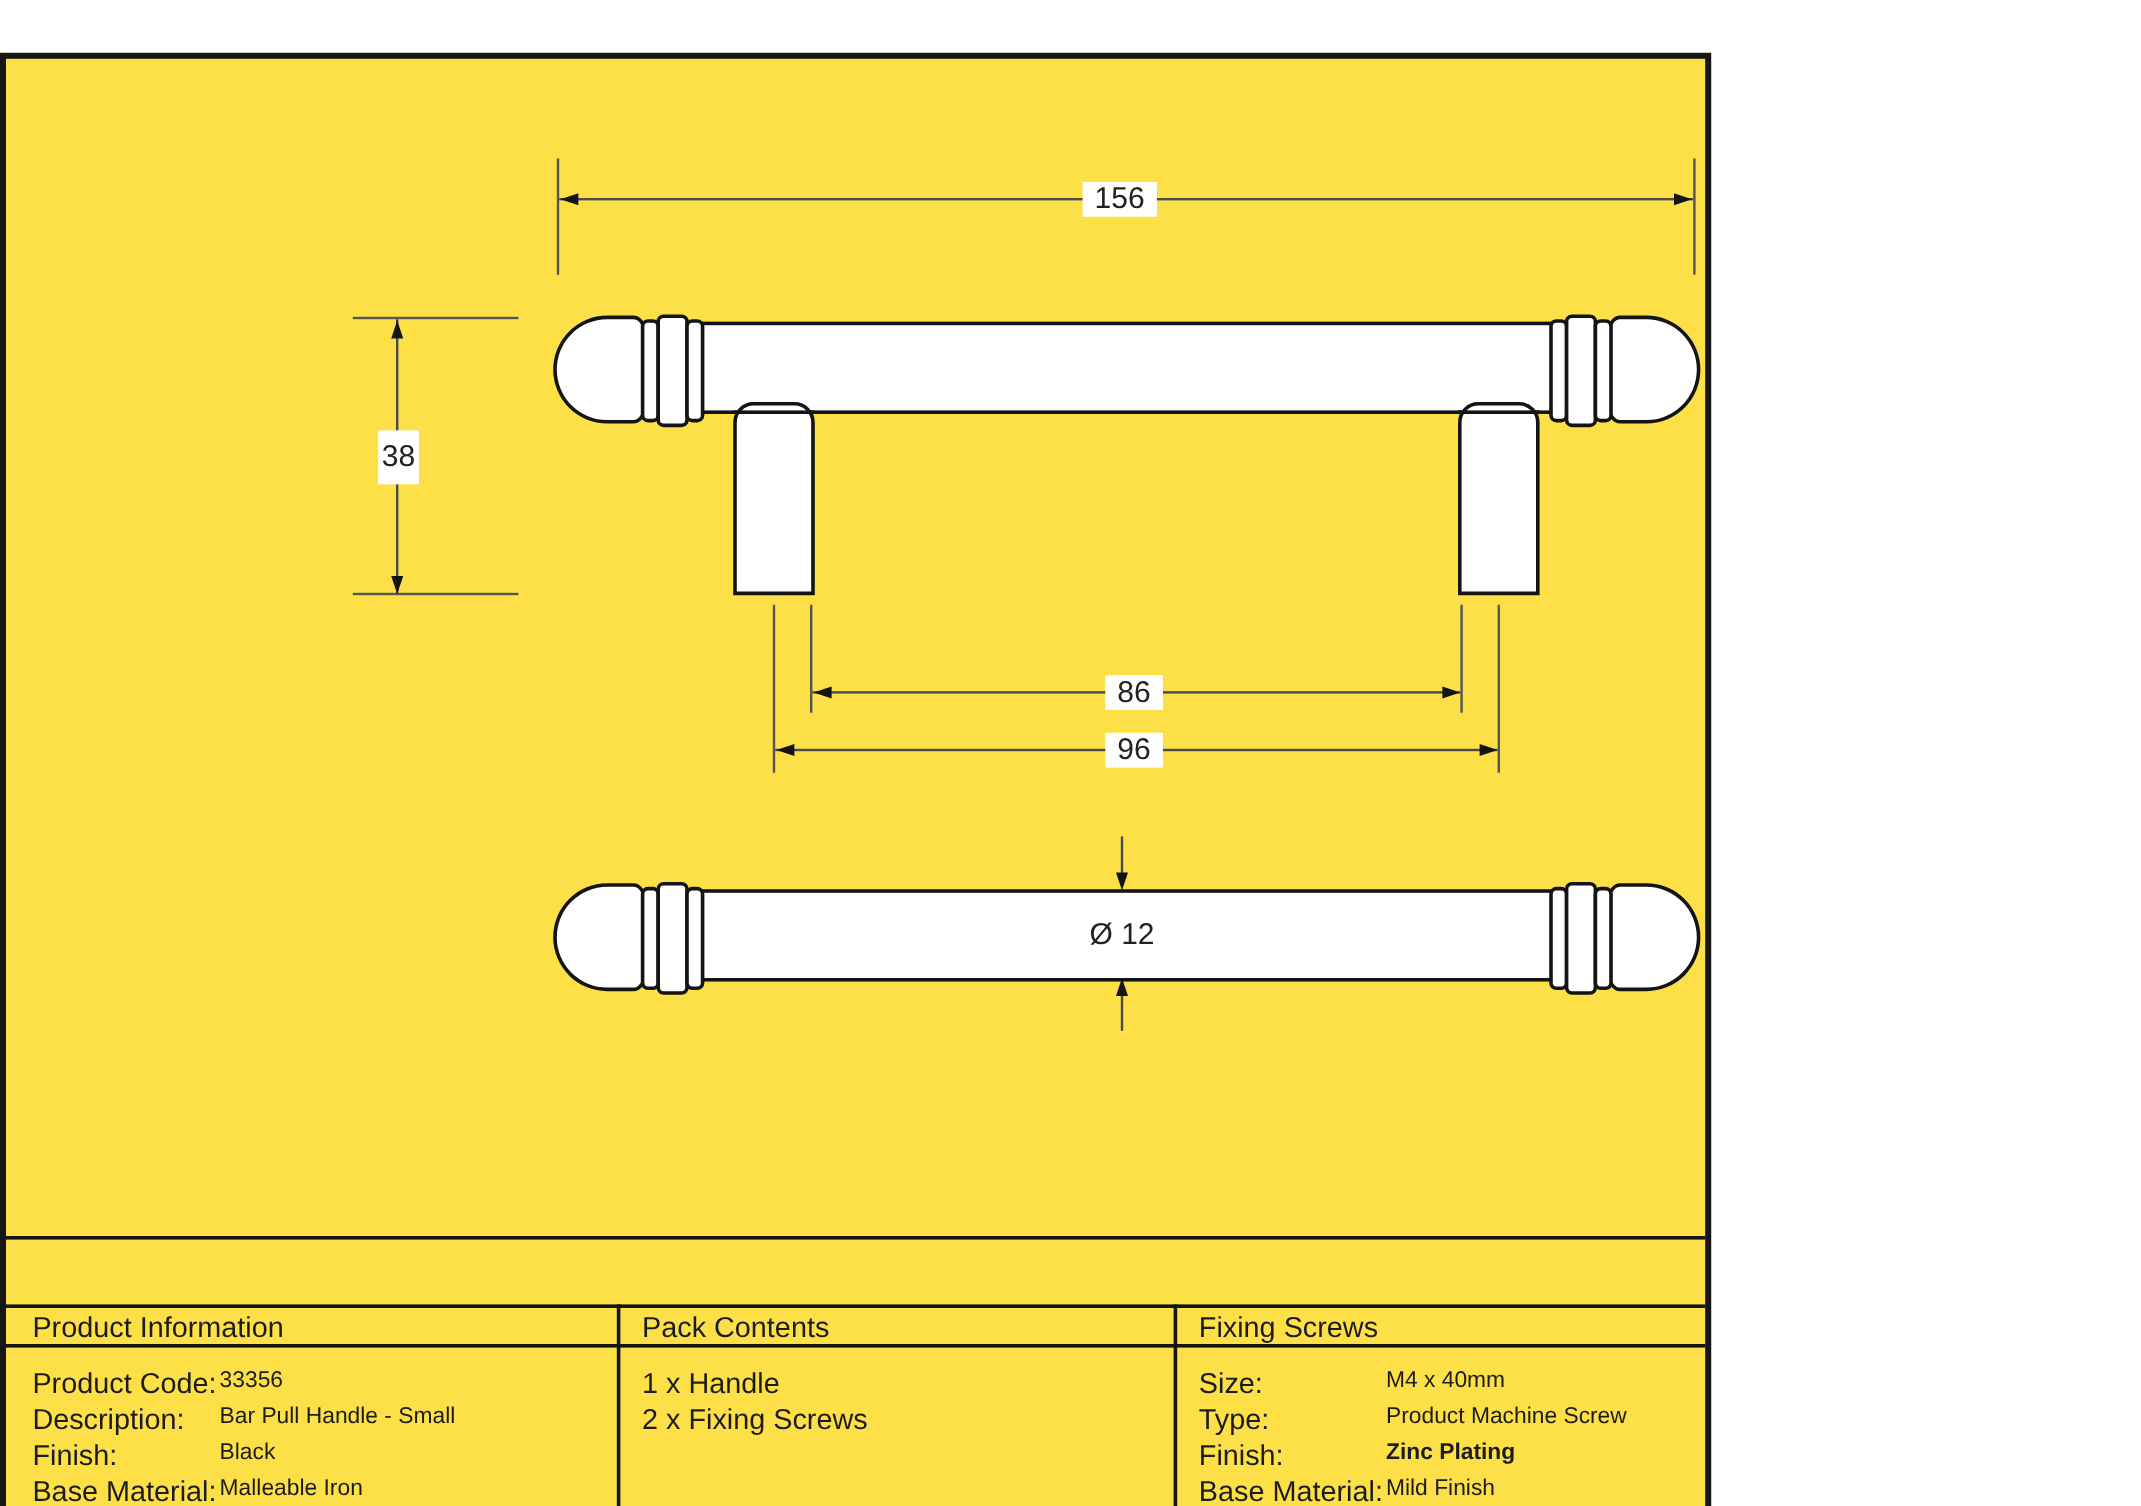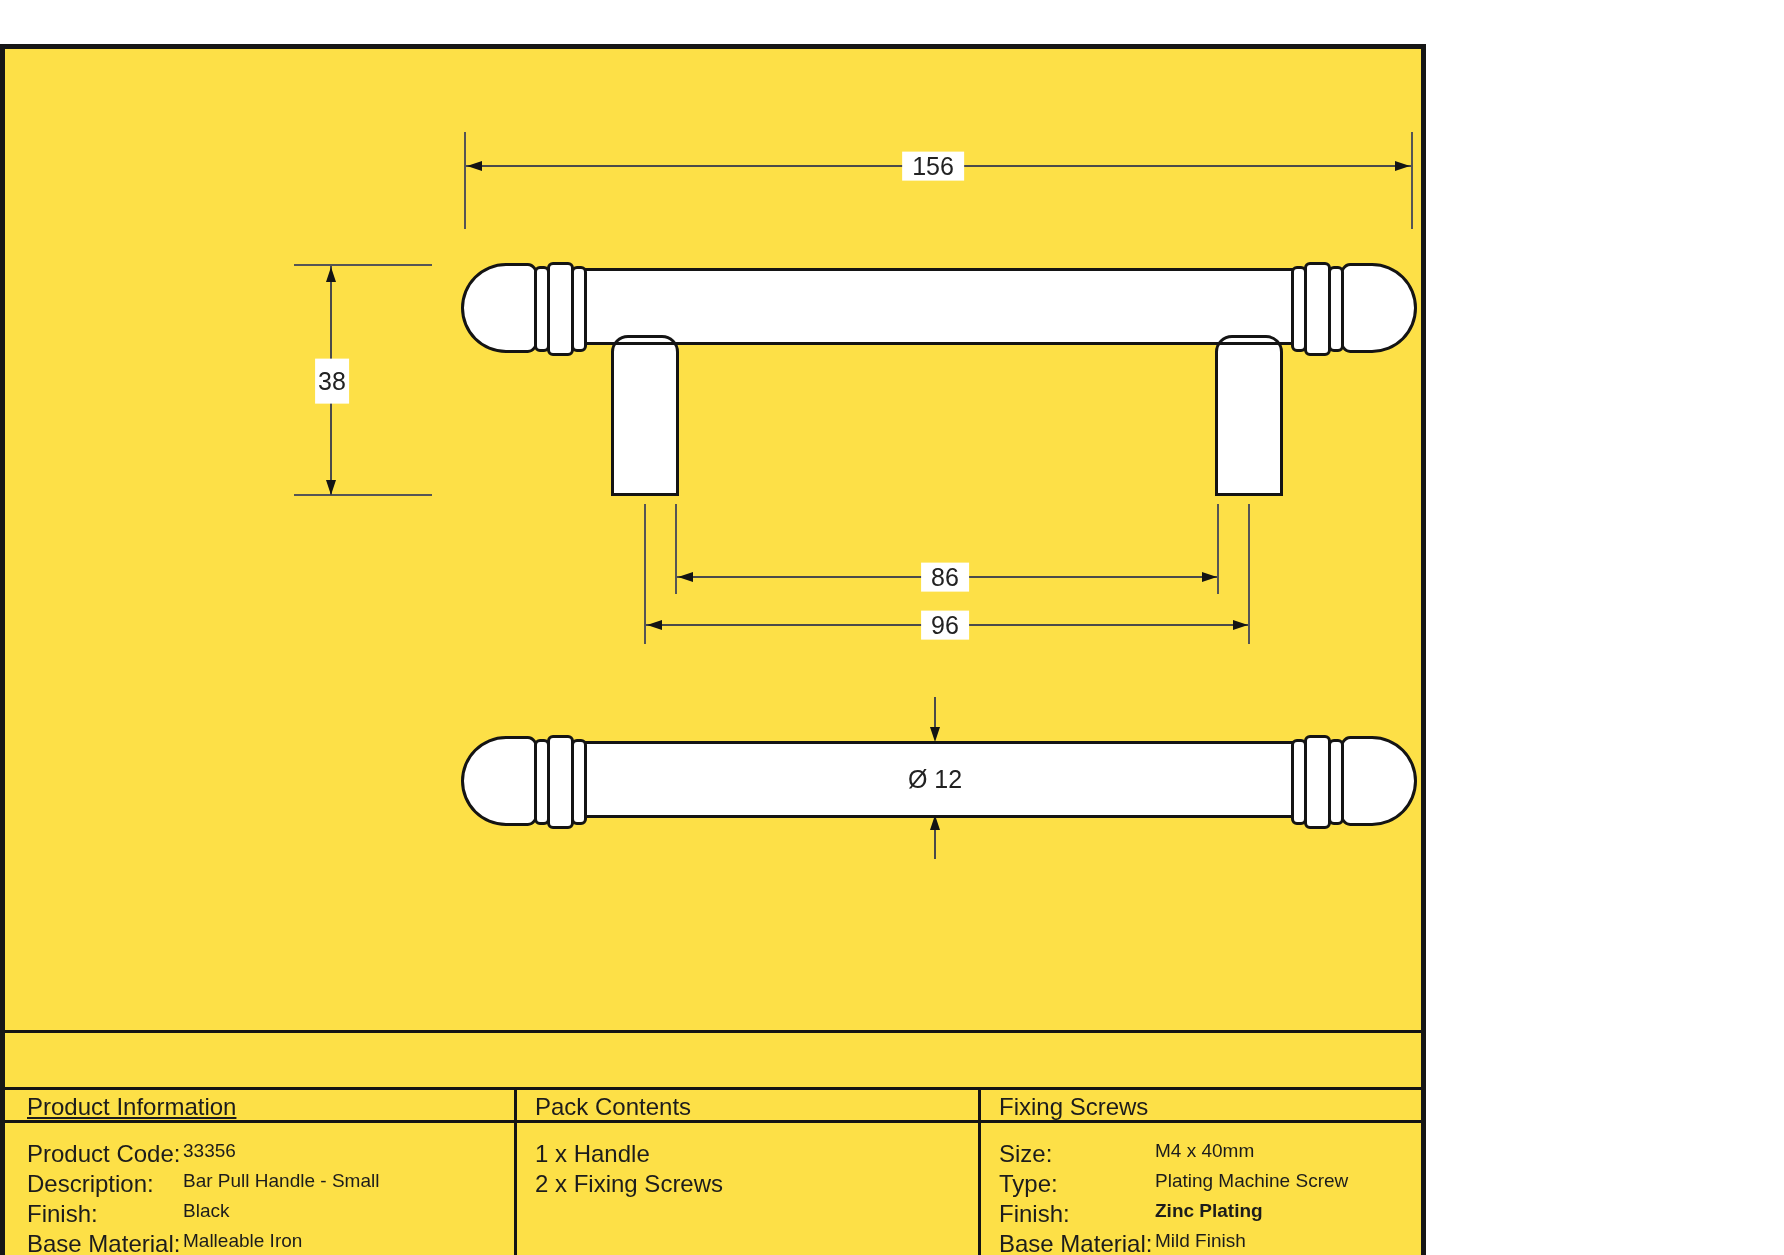--- a/index.html
+++ b/index.html
@@ -137,21 +137,21 @@
 
   <div class="rule-h" style="top:981px;"></div>
 
   <div class="rule-h" style="top:1038px;"></div>
   <div class="rule-h" style="top:1071px;width:1473px;"></div>
   <div class="rule-v" style="left:509px;top:1038px;height:207px;"></div>
   <div class="rule-v" style="left:973px;top:1038px;height:207px;"></div>
   <div class="rule-v" style="left:1471px;top:1038px;height:207px;"></div>
 
   <div>
-    <div class="cell-title" style="left:22px;top:1044px;text-decoration:underline;">Product Information</div>
+    <div class="cell-title" style="left:22px;top:1044px;">Product Information</div>
     <div class="spec-label" style="left:22px;top:1091px;">Product Code:</div>
     <div class="spec-value" style="left:178px;top:1091px;">33356</div>
     <div class="spec-label" style="left:22px;top:1121px;">Description:</div>
     <div class="spec-value" style="left:178px;top:1121px;">Bar Pull Handle - Small</div>
     <div class="spec-label" style="left:22px;top:1151px;">Finish:</div>
     <div class="spec-value" style="left:178px;top:1151px;">Black</div>
     <div class="spec-label" style="left:22px;top:1181px;">Base Material:</div>
     <div class="spec-value" style="left:178px;top:1181px;">Malleable Iron</div>
   </div>
 
@@ -159,21 +159,21 @@
     <div class="cell-title" style="left:530px;top:1044px;">Pack Contents</div>
     <div class="spec-label" style="left:530px;top:1091px;">1 x Handle</div>
     <div class="spec-label" style="left:530px;top:1121px;">2 x Fixing Screws</div>
   </div>
 
   <div>
     <div class="cell-title" style="left:994px;top:1044px;">Fixing Screws</div>
     <div class="spec-label" style="left:994px;top:1091px;">Size:</div>
     <div class="spec-value" style="left:1150px;top:1091px;text-align:right;">M4 x 40mm</div>
     <div class="spec-label" style="left:994px;top:1121px;">Type:</div>
-    <div class="spec-value" style="left:1150px;top:1121px;">Plating Machine Screw</div>
+    <div class="spec-value" style="left:1150px;top:1121px;">Product Machine Screw</div>
     <div class="spec-label" style="left:994px;top:1151px;">Finish:</div>
     <div class="spec-value" style="left:1150px;top:1151px;font-weight:bold;">Zinc Plating</div>
     <div class="spec-label" style="left:994px;top:1181px;">Base Material:</div>
     <div class="spec-value" style="left:1150px;top:1181px;">Mild Finish</div>
   </div>
 
   <div>
     <div class="logo-brand" style="left:1532px;top:1094px;">Anvil</div>
     <svg class="abs" style="left:1512px;top:1096px;" width="94" height="42" viewBox="0 0 104 46">
       <path fill="#101010" d="M4,17 C1,14 1,8 12,7 L40,7 L40,3 L84,3 C96,3 102,6 102,10 L102,15 L66,15 L61,26 L78,38 L32,38 L45,26 L41,16 L20,16 C11,16 7,20 4,17 Z"></path>

